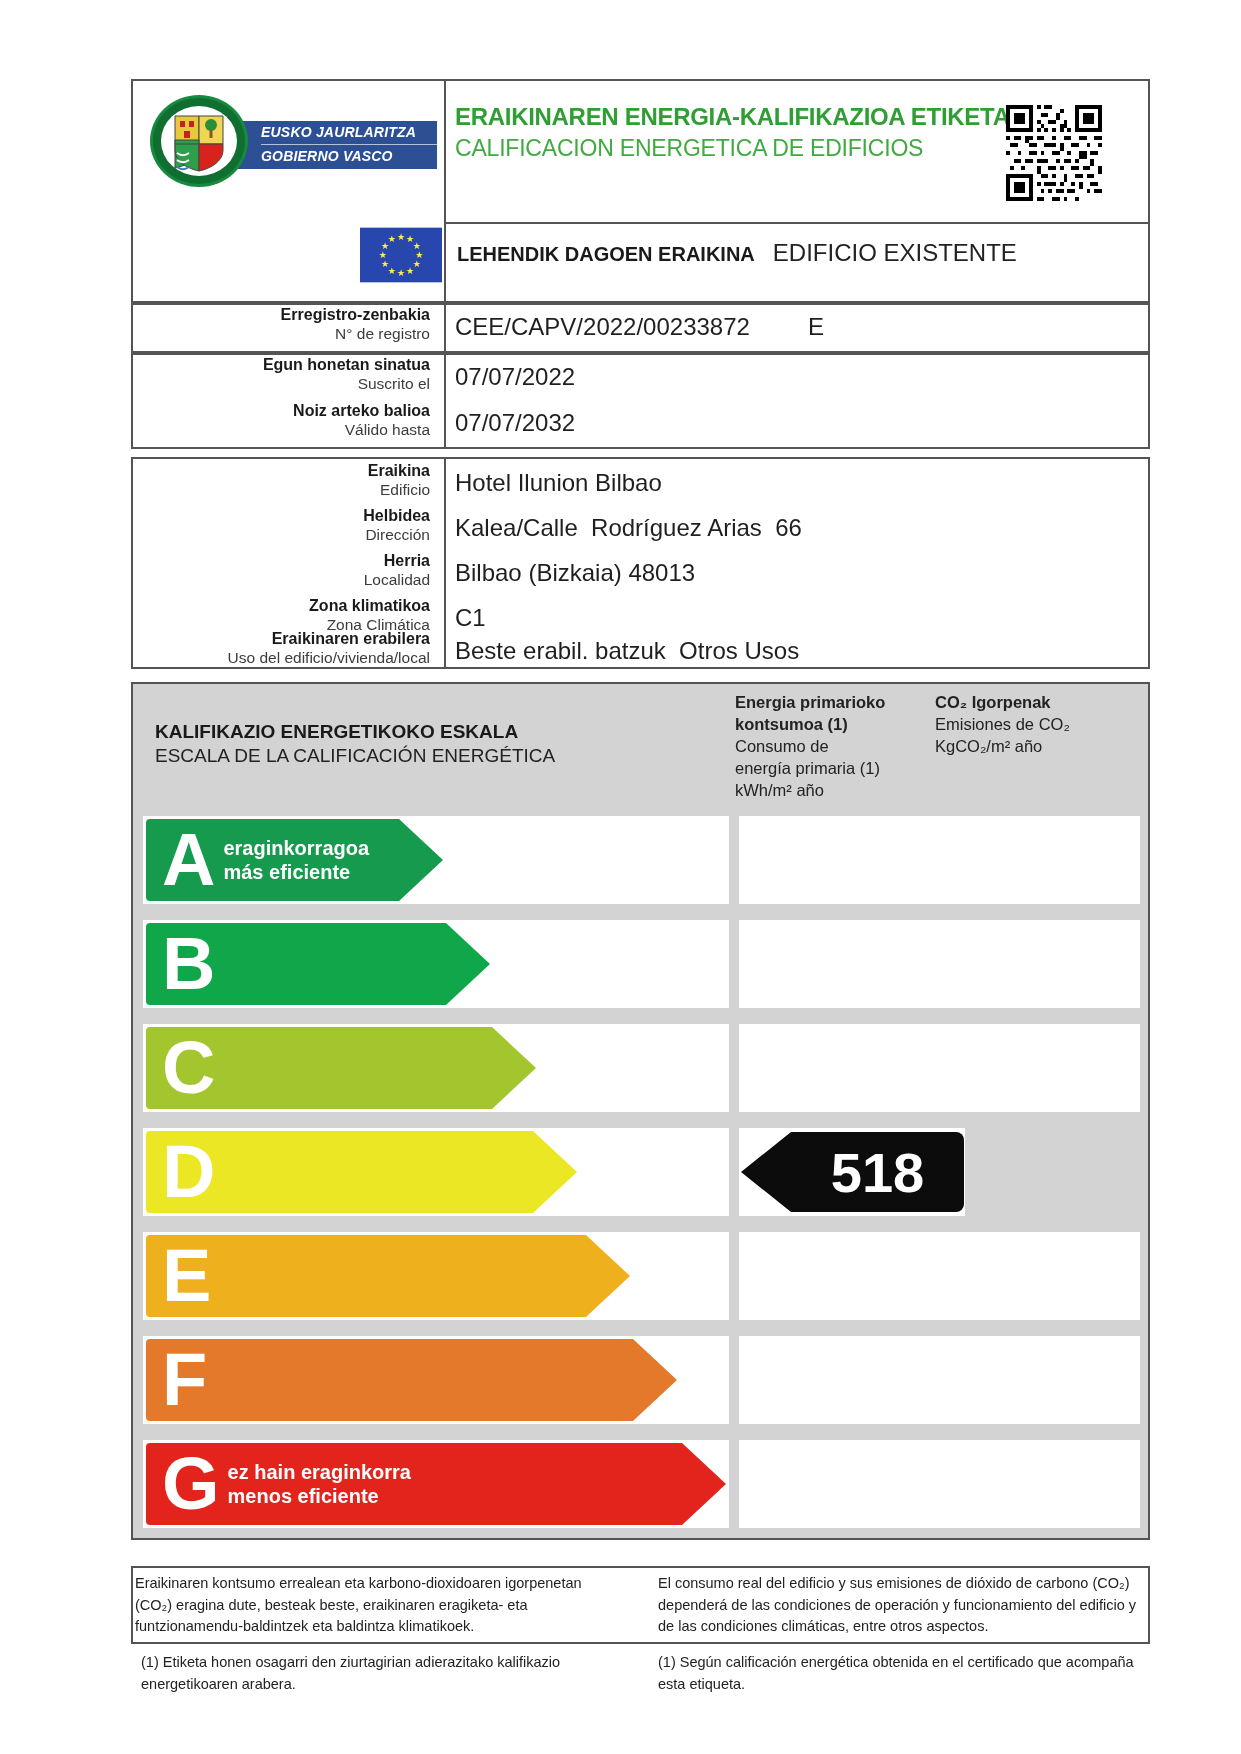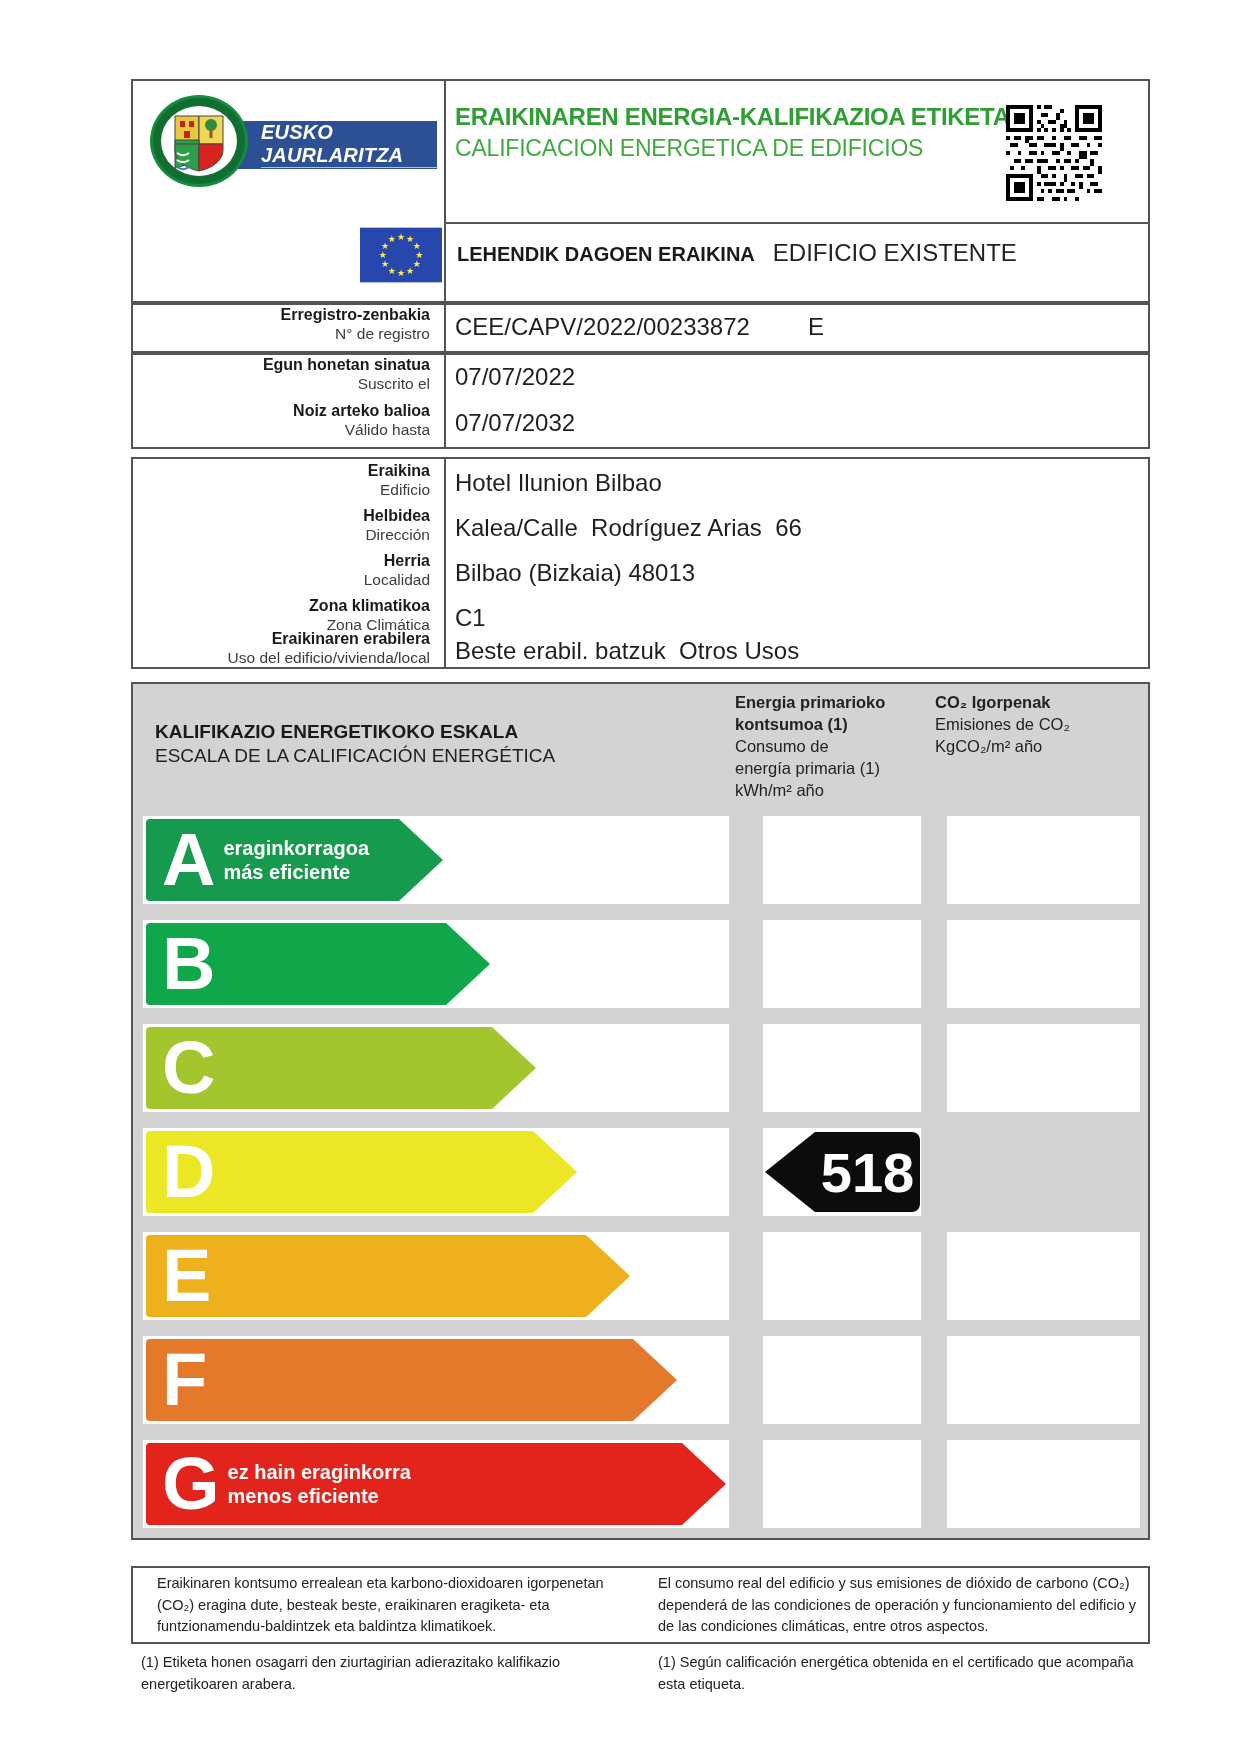--- a/index.html
+++ b/index.html
@@ -11,21 +11,21 @@
   .box{position:absolute;left:131px;width:1019px;background:#fff;
        border:2px solid #545454;box-sizing:border-box}
   .vdiv{position:absolute;top:0;bottom:0;left:311px;width:0;border-left:2px solid #545454}
 
   
   #hdr{top:79px;height:224px}
   #hdr .hline{position:absolute;left:311px;right:0;top:141px;height:0;border-top:2px solid #545454}
   .logo-wrap{position:absolute;left:14px;top:10px;width:300px;height:124px}
   .banner{position:absolute;left:60px;top:28px;width:232px;height:52px;background:#2D4F94;
           border:2px solid #fff;box-sizing:border-box;color:#fff;font-weight:bold;font-style:italic;
-          font-size:20px;line-height:23px;padding-left:52px;letter-spacing:.2px}
+          font-size:14px;line-height:23px;padding-left:52px;letter-spacing:.2px}
   .banner .b2{border-top:1px solid rgba(255,255,255,.65)}
   .arms{position:absolute;left:0;top:2px}
   .title-block{position:absolute;left:322px;top:22px;width:560px}
   .title1{color:#2f9e33;font-weight:bold;font-size:24px;letter-spacing:-.3px}
   .title2{color:#3faa3f;font-size:23px;letter-spacing:-.2px;margin-top:4px}
   .qr{position:absolute;left:873px;top:24px}
   .euflag{position:absolute;left:227px;top:146px}
   .btype{position:absolute;left:324px;top:158px;white-space:nowrap}
   .btype .t1{font-weight:bold;font-size:20px}
   .btype .t2{font-size:24px;color:#222;margin-left:18px}
@@ -48,21 +48,21 @@
   .sc-title .t1{font-weight:bold;font-size:19px;line-height:24px}
   .sc-title .t2{font-size:19px;line-height:24px;color:#222}
   .colhead{position:absolute;top:7px;font-size:16.5px;line-height:22px;color:#222}
   .colhead .hb{font-weight:bold}
   #colhead-energy{left:602px;width:214px}
   #colhead-co2{left:802px;width:217px}
 
   .srow{position:absolute;left:0;right:0;height:88px}
   .cell{position:absolute;top:0;height:88px;background:#fff}
   .cl{left:10px;width:586px}
-  .cm{left:630px;width:158px}
+  .cm{left:606px;width:226px}
   .cr{left:814px;width:193px}
 
   .bar{position:absolute;left:3px;top:3px;height:82px;display:flex;align-items:center;
        border-radius:4px 0 0 4px;color:#fff;
        clip-path:polygon(0 0,calc(100% - 44px) 0,100% 50%,calc(100% - 44px) 100%,0 100%)}
   .blet{font-weight:bold;font-size:74px;line-height:78px;margin-left:16px}
   .btxt{margin-left:8px;font-weight:bold;font-size:20px;line-height:24px}
   .bar-a{width:297px;background:#169B4E}
   .bar-b{width:344px;background:#10A74B}
   .bar-c{width:390px;background:#A3C62E}
@@ -72,21 +72,21 @@
   .bar-g{width:580px;background:#E3241C}
 
   .varrow{position:absolute;left:2px;right:1px;top:4px;bottom:4px;background:#0C0C0C;
           clip-path:polygon(0 50%,50px 0,100% 0,100% 100%,50px 100%);
           border-radius:0 8px 8px 0;color:#fff;font-weight:bold;font-size:56px;
           display:flex;align-items:center;justify-content:center;padding-left:50px;box-sizing:border-box}
 
   
   #ftr{top:1566px;height:78px}
   .fpar{position:absolute;top:5px;font-size:14.5px;line-height:21.5px;color:#222}
-  #fpar-eu{left:24px;width:452px}
+  #fpar-eu{left:2px;width:452px}
   #fpar-es{left:525px;width:484px}
   .note{position:absolute;top:1652px;font-size:14.5px;line-height:21.5px;color:#222}
   #note-eu{left:141px;width:470px}
   #note-es{left:658px;width:480px}
 </style>
 </head>
 <body>
 
 <div class="box" id="hdr">
   <div class="vdiv"></div>

